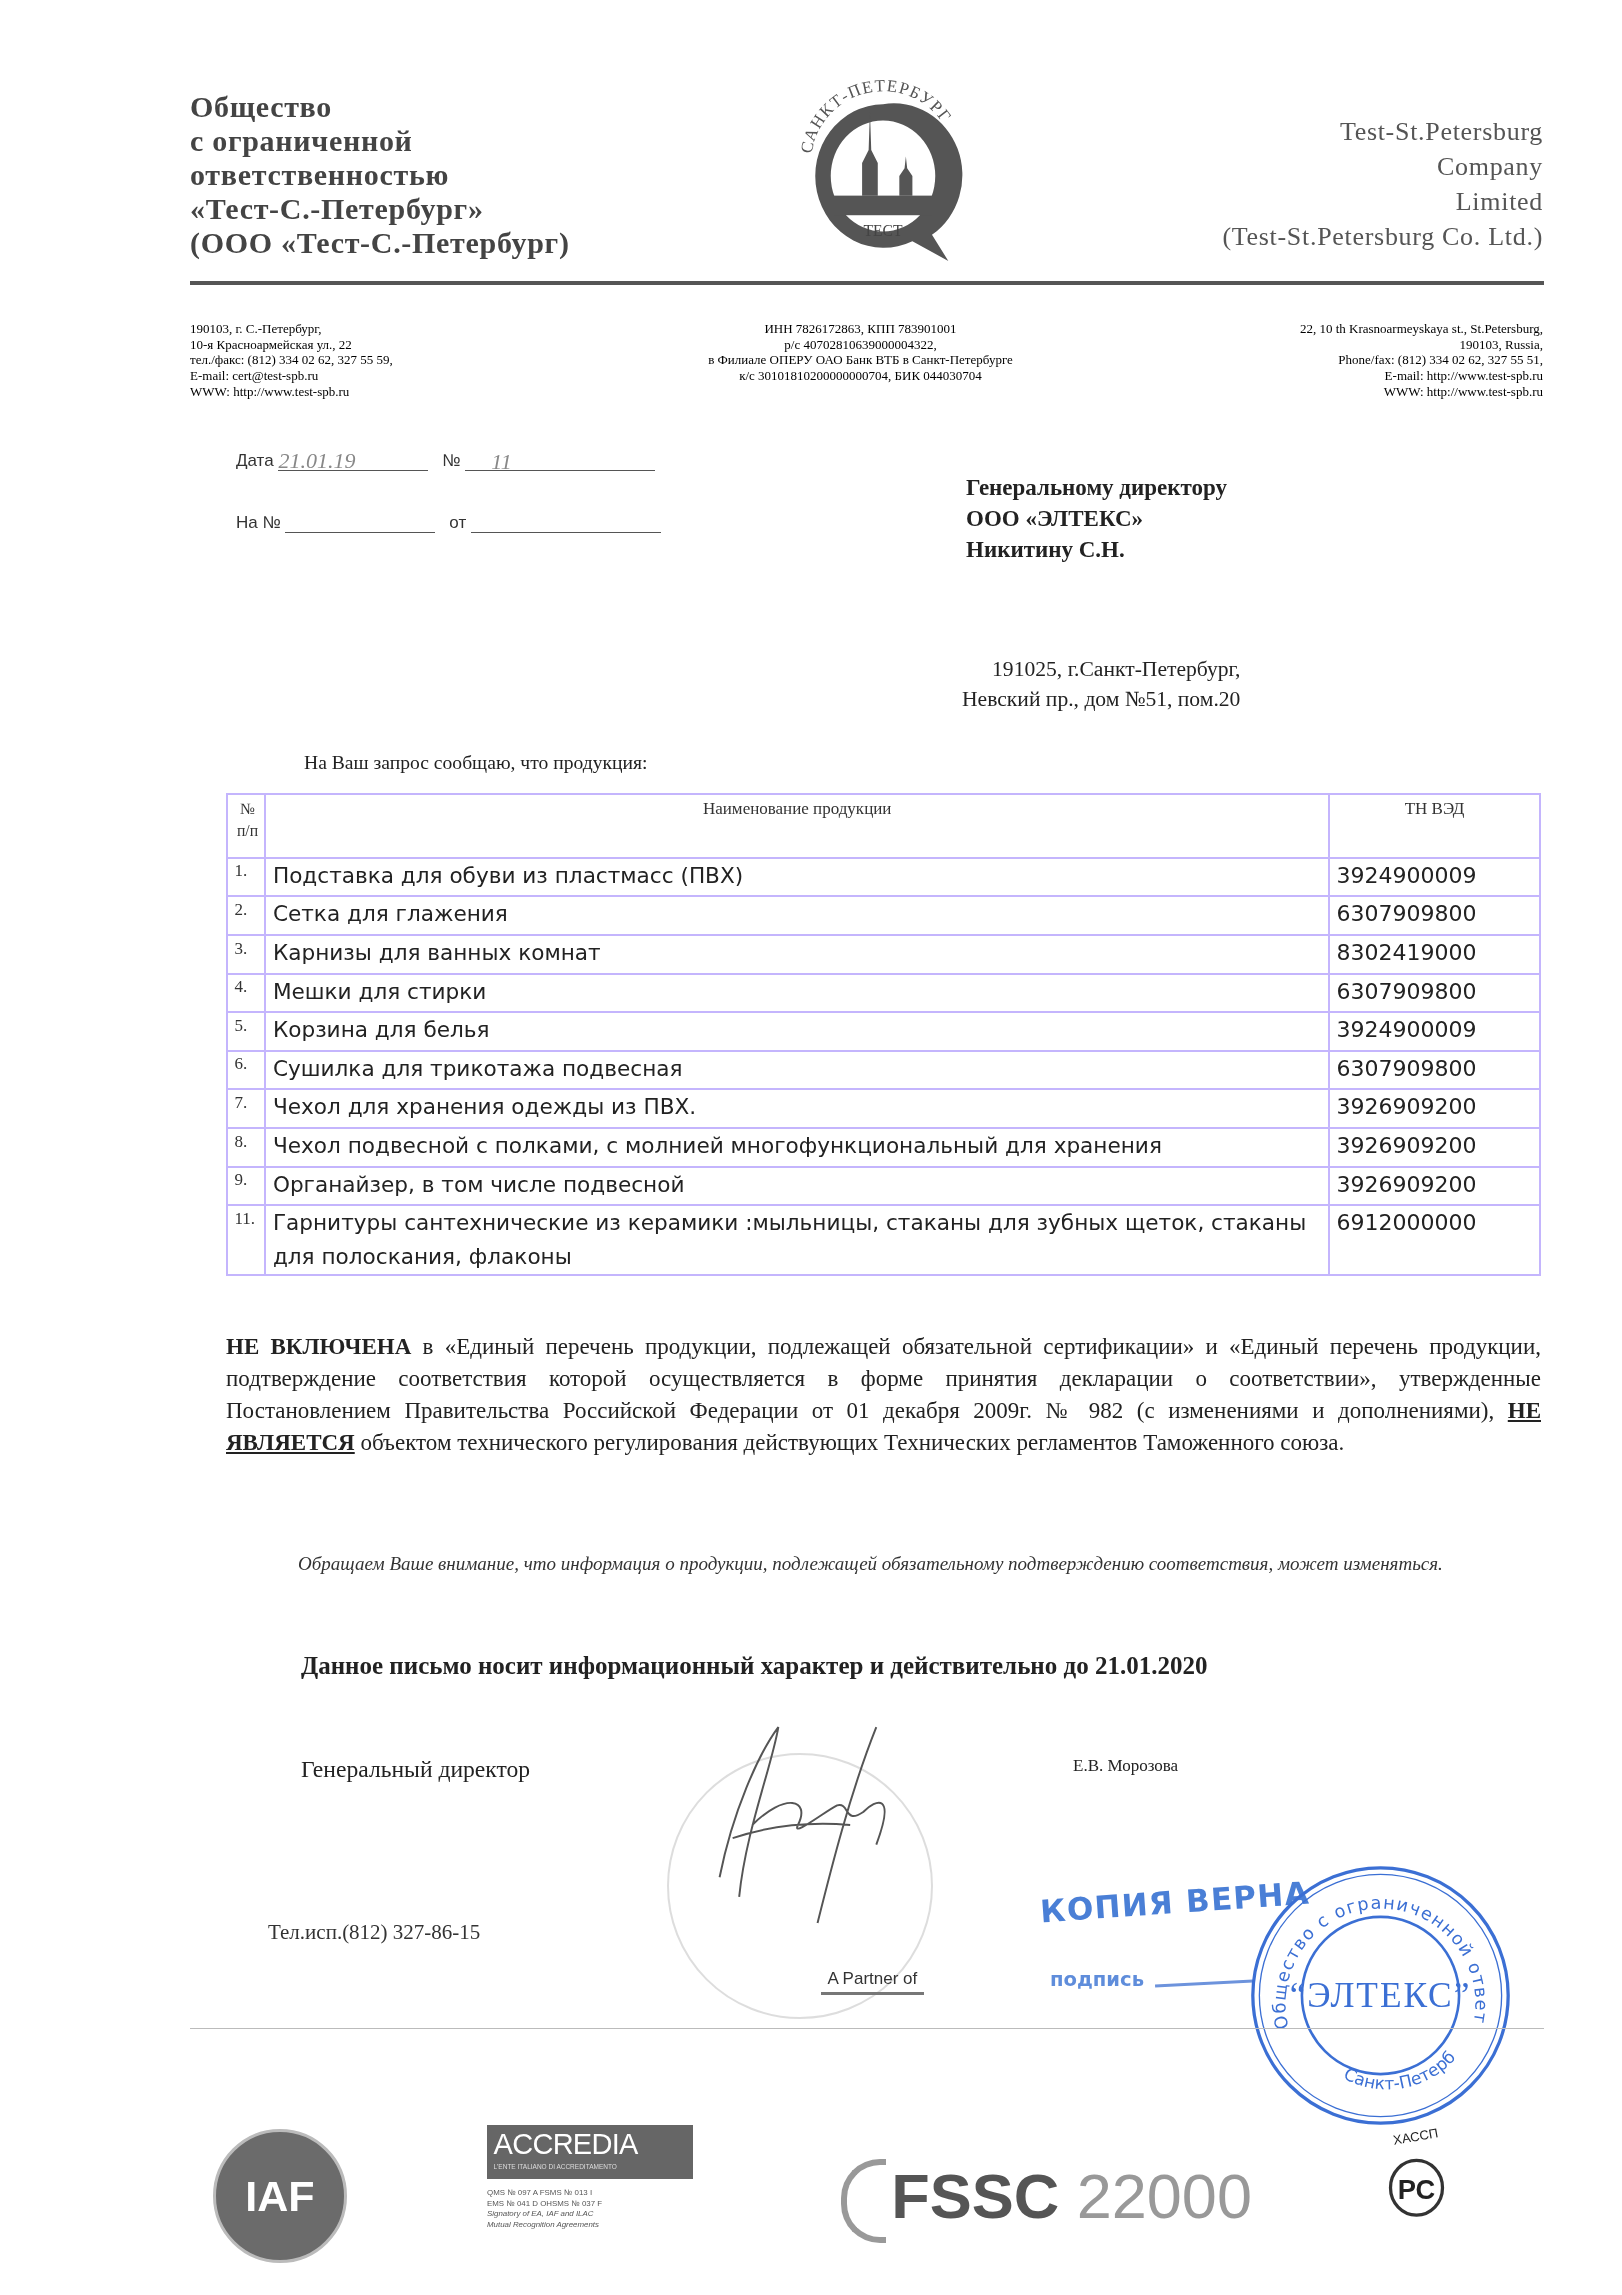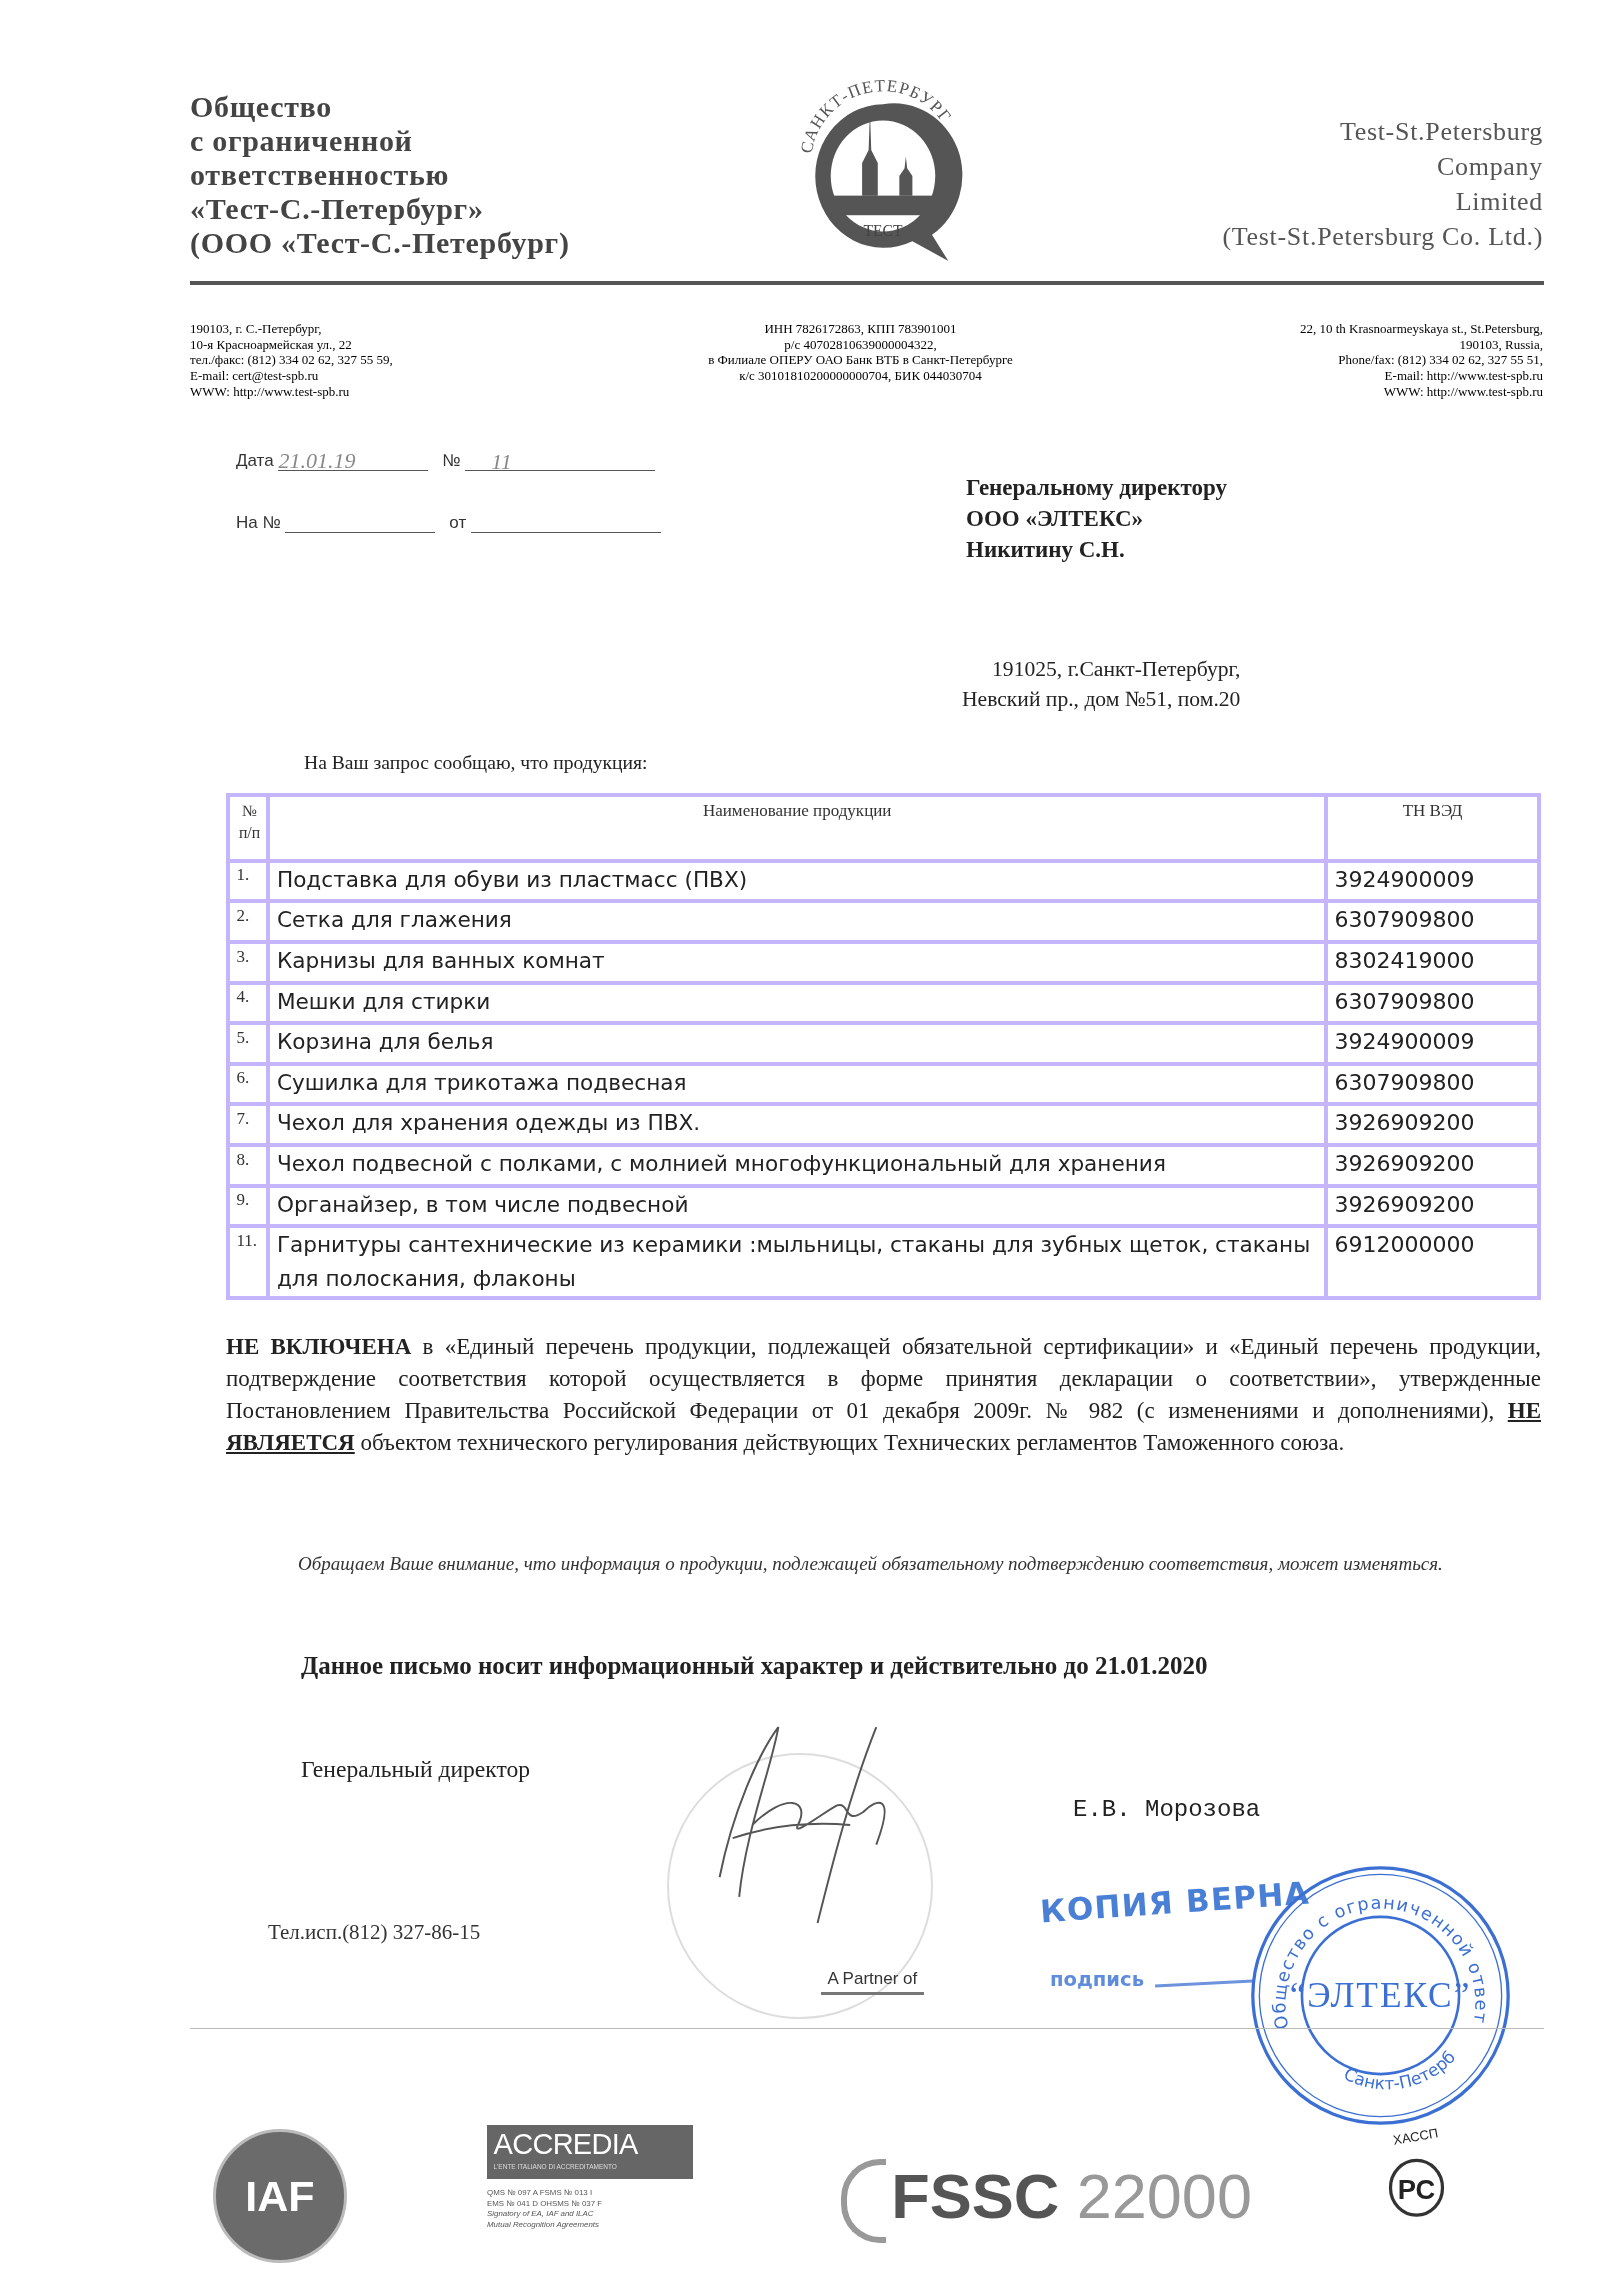--- a/index.html
+++ b/index.html
@@ -22,34 +22,34 @@
   .meta .line { display:inline-block; border-bottom:1.3px solid #555; vertical-align:bottom; height:22px; font-family:"Liberation Serif", serif; font-style:italic; font-size:22px; color:#888; }
   .meta-row1 { left:236px; top:448px; }
   .meta-row2 { left:236px; top:510px; }
   
   .recip { left:966px; top:472px; font-weight:bold; font-size:23px; line-height:31px; color:#222; }
   .recip-addr { left:962px; top:654px; font-size:21.6px; line-height:30px; color:#222; text-align:right; }
   .recip-addr div { white-space:nowrap; }
   .intro { left:304px; top:752px; font-size:19.6px; color:#222; }
   
   .tbl { left:226px; top:793px; width:1315px; border-collapse:collapse; font-family:"DejaVu Sans", sans-serif; }
-  .tbl td, .tbl th { border:4px solid #c4b5fd; padding:0 6.5px; vertical-align:top; }
+  .tbl td, .tbl th { border:2px solid #c4b5fd; padding:0 6.5px; vertical-align:top; }
   .tbl th { font-family:"Liberation Serif", serif; font-weight:normal; font-size:17px; color:#333; height:58px; padding-top:3.9px; }
   .tbl .num { width:26px; text-align:left; font-family:"Liberation Serif", serif; font-size:17px; color:#333; padding:2.6px 3.9px 0 6.5px; }
   .tbl .name { font-size:21.6px; line-height:34px; color:#222; }
   .tbl .code { width:196px; font-size:22px; line-height:34px; color:#222; text-align:left; }
   .tbl tr.row td { height:34px; }
   
   .para { left:226px; top:1331px; width:1315px; font-size:23px; line-height:32px; text-align:justify; color:#222; }
   .para b { font-weight:bold; }
   .para u { text-decoration:underline; font-weight:bold; }
   .note { left:226px; top:1549px; width:1315px; font-style:italic; font-size:19px; line-height:29px; color:#333; text-indent:72px; text-align:justify; }
   .valid { left:301px; top:1652px; font-weight:bold; font-size:25px; color:#222; white-space:nowrap; }
   .sign-title { left:301px; top:1756px; font-size:23.6px; color:#222; }
-  .sign-name { left:1073px; top:1796px; font-size:24px; color:#222;font-family:Liberation Mono, monospace; }
+  .sign-name { left:1073px; top:1756px; font-size:17px; color:#222; }
   .tel { left:268px; top:1920px; font-size:21px; color:#333; }
   .signature { left:680px; top:1714px; width:262px; height:222px; }
   .gray-stamp { left:667px; top:1753px; width:262px; height:262px; border-radius:50%; border:2.6px solid rgba(120,120,120,0.25); }
   .partner { left:821px; top:1969px; font-family:"Liberation Sans", sans-serif; font-size:17px; color:#333; border-bottom:3.9px solid #777; padding:0 6.5px 2.6px; }
   .foot-rule { left:190px; top:2028px; width:1354px; height:1.3px; background:#bbb; }
   
   .kopia { left:1040px; top:1884px; font-family:"DejaVu Sans", sans-serif; font-weight:bold; font-size:31px; color:#4a7fd6; transform:rotate(-4deg); letter-spacing:1.3px; }
   .podpis { left:1050px; top:1968px; font-family:"DejaVu Sans", sans-serif; font-weight:bold; font-size:19.6px; color:#5f8ddb; }
   .podpis-line { left:1155px; top:1982px; width:98px; height:2.6px; background:#6d93dc; transform:rotate(-3deg); }
   .round-stamp { left:1243px; top:1858px; width:275px; height:275px; }

